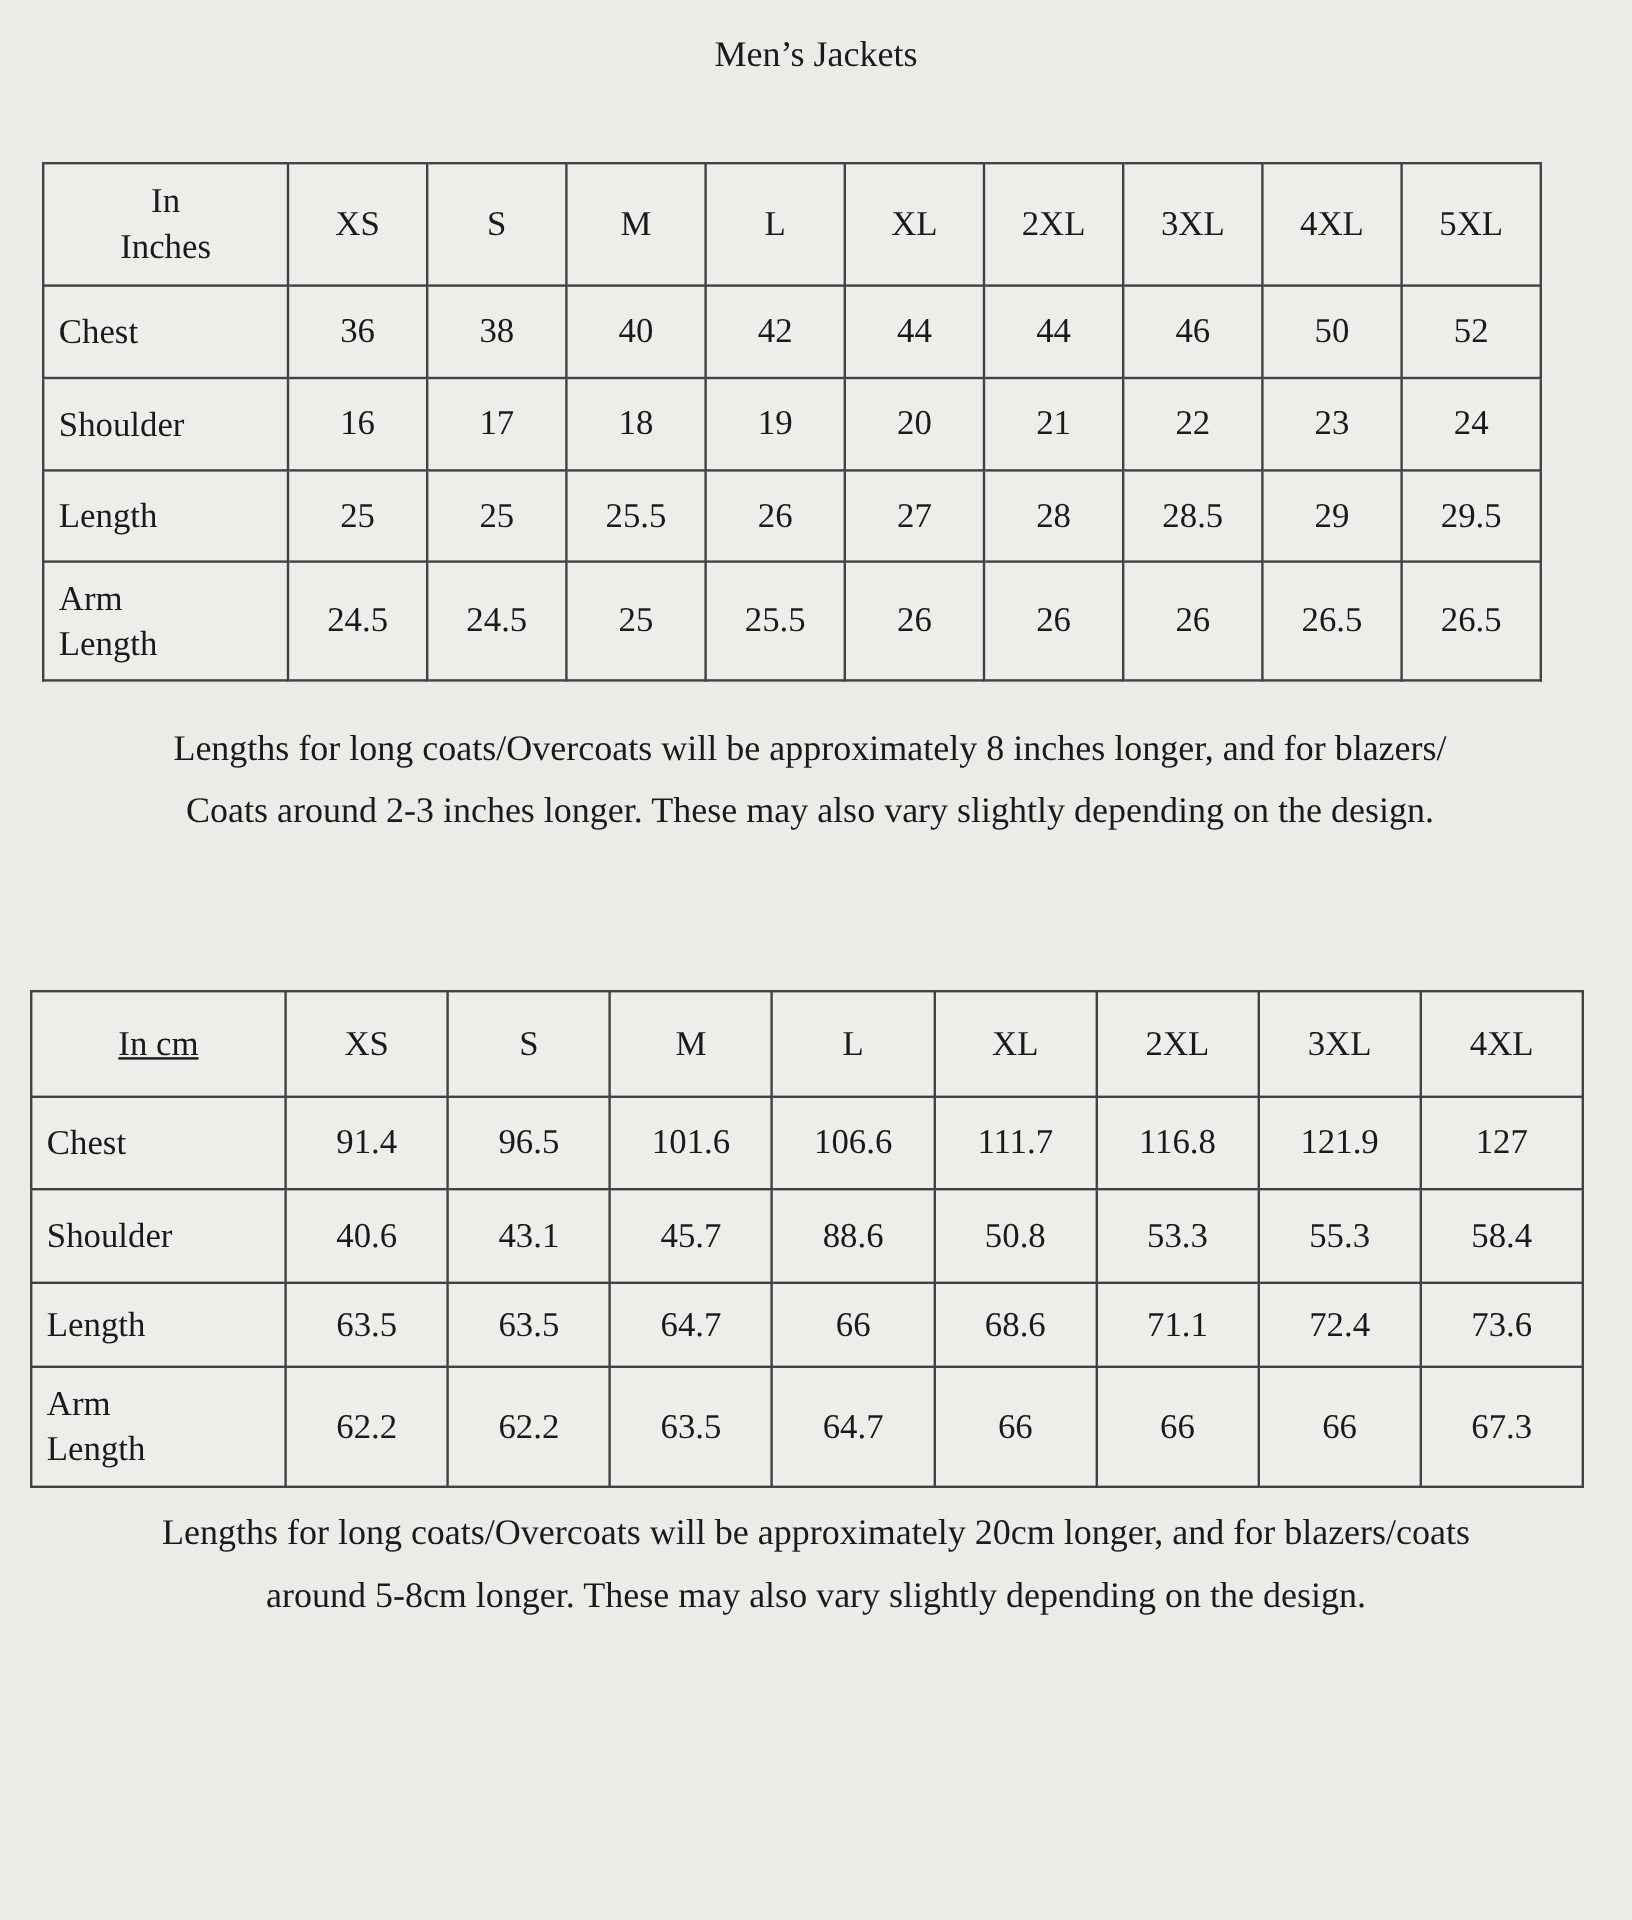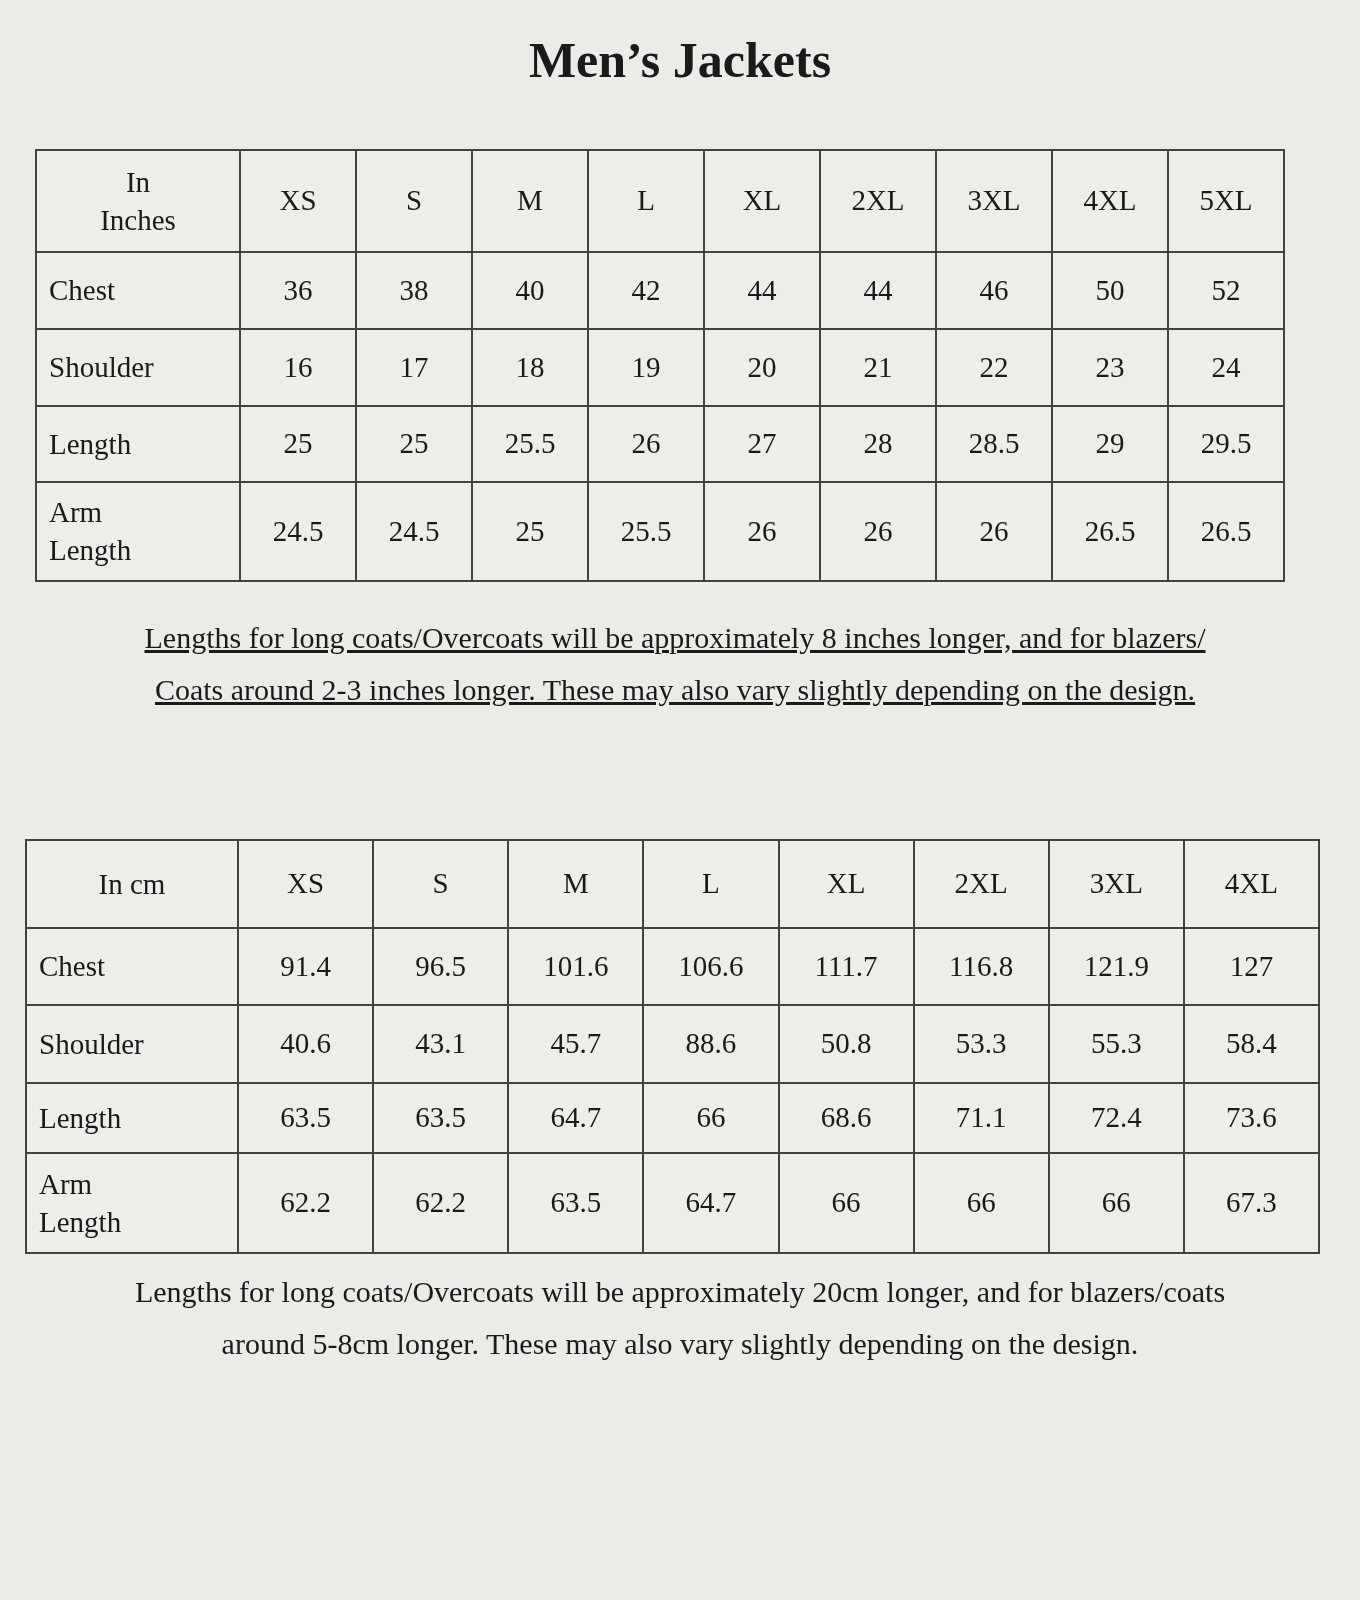--- a/index.html
+++ b/index.html
@@ -12,23 +12,23 @@
     font-family: "Liberation Serif", "DejaVu Serif", serif;
     color: #1b1a18;
   }
   .page {
     width: 1360px;
     height: 1600px;
     position: relative;
   }
   .title {
     text-align: center;
-    font-size: 50px;
+    font-size: 30px;
     line-height: 52px;
-    font-weight: bold;
+    font-weight: normal;
   }
   .subtitle {
     margin-top: 20px;
     text-align: center;
     font-size: 30px;
     line-height: 40px;
   }
   table {
     border-collapse: collapse;
     table-layout: fixed;
@@ -61,37 +61,36 @@
   #inches-table thead tr { height: 102px; }
   #inches-table tbody tr:nth-child(1) { height: 77px; }
   #inches-table tbody tr:nth-child(2) { height: 77px; }
   #inches-table tbody tr:nth-child(3) { height: 76px; }
   #inches-table tbody tr:nth-child(4) { height: 99px; }
   #cm-table {
     margin-left: 25px;
     margin-top: 123px;
     width: 1295px;
   }
-  #cm-table .unit-cell { width: 210px; }
+  #cm-table .unit-cell { width: 210px; text-decoration: underline; }
   #cm-table thead tr { height: 88px; }
   #cm-table tbody tr:nth-child(1) { height: 77px; }
   #cm-table tbody tr:nth-child(2) { height: 78px; }
   #cm-table tbody tr:nth-child(3) { height: 70px; }
   #cm-table tbody tr:nth-child(4) { height: 100px; }
   .note {
     text-align: center;
     font-size: 30px;
     line-height: 52px;
     white-space: pre-line;
   }
   #inches-note {
     margin-top: 30px;
     margin-left: 40px;
     width: 1270px;
-    text-decoration: underline;
   }
   #cm-note {
     margin-top: 12px;
     margin-left: 25px;
     width: 1310px;
   }
 </style>
 </head>
 <body>
 

